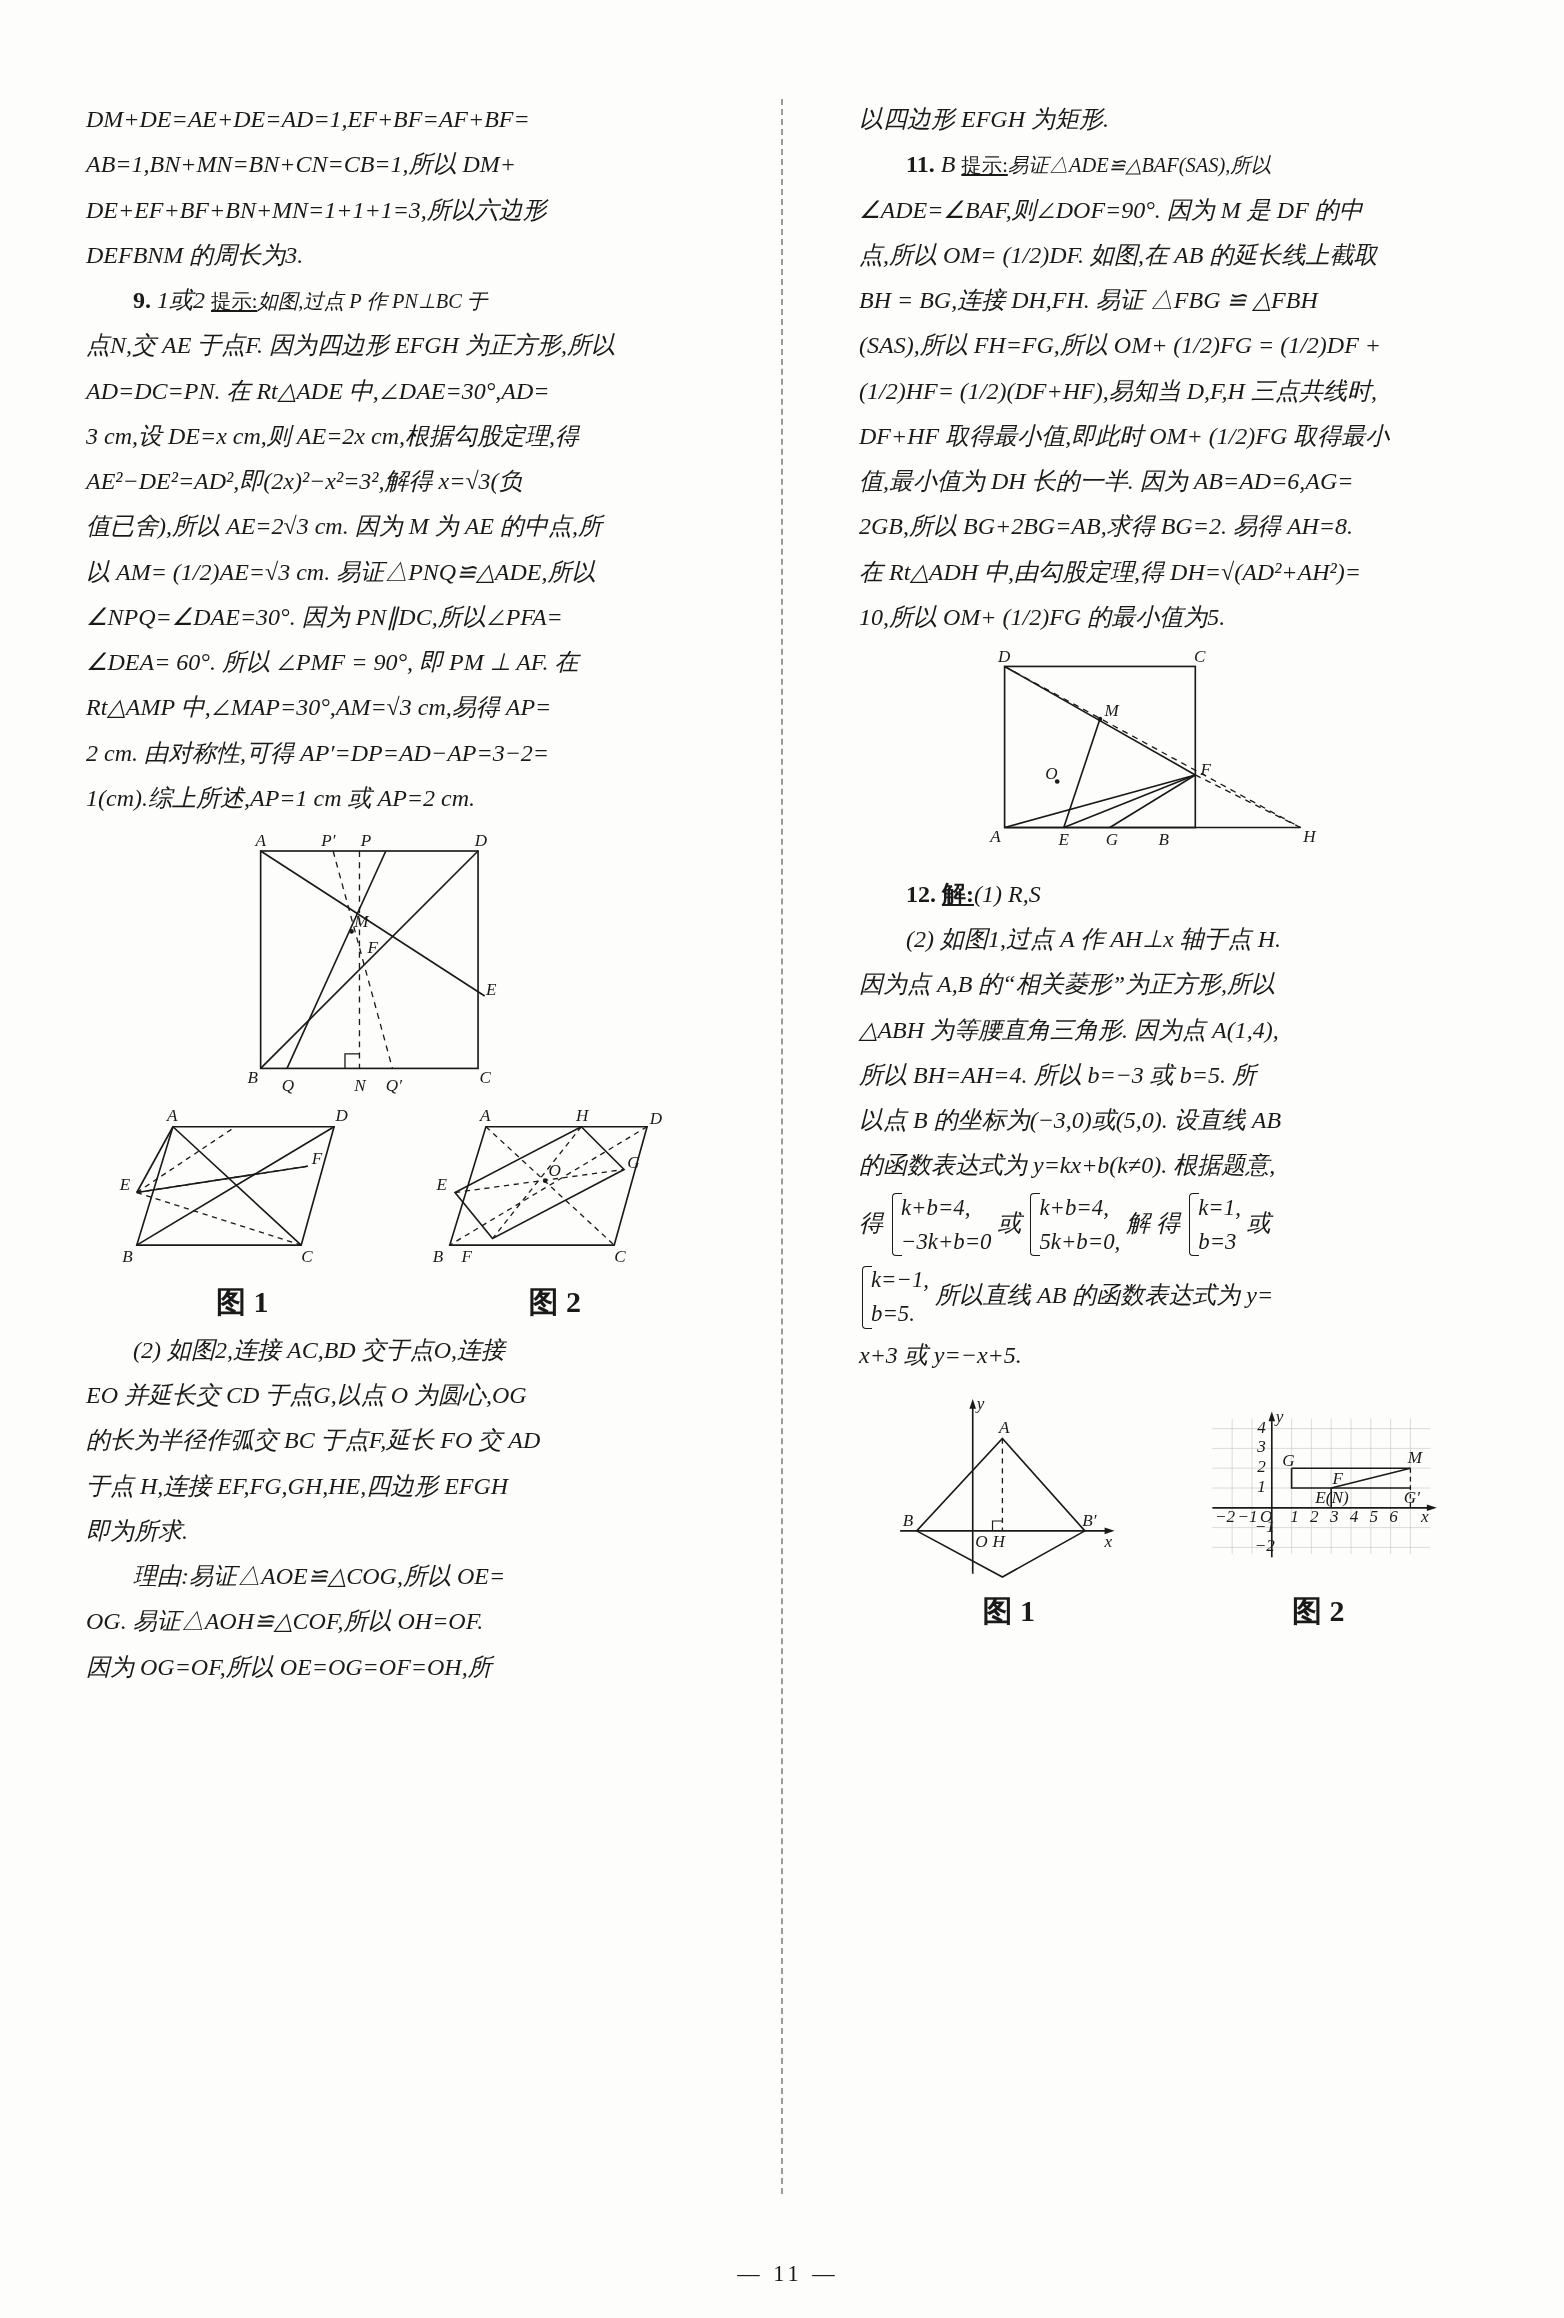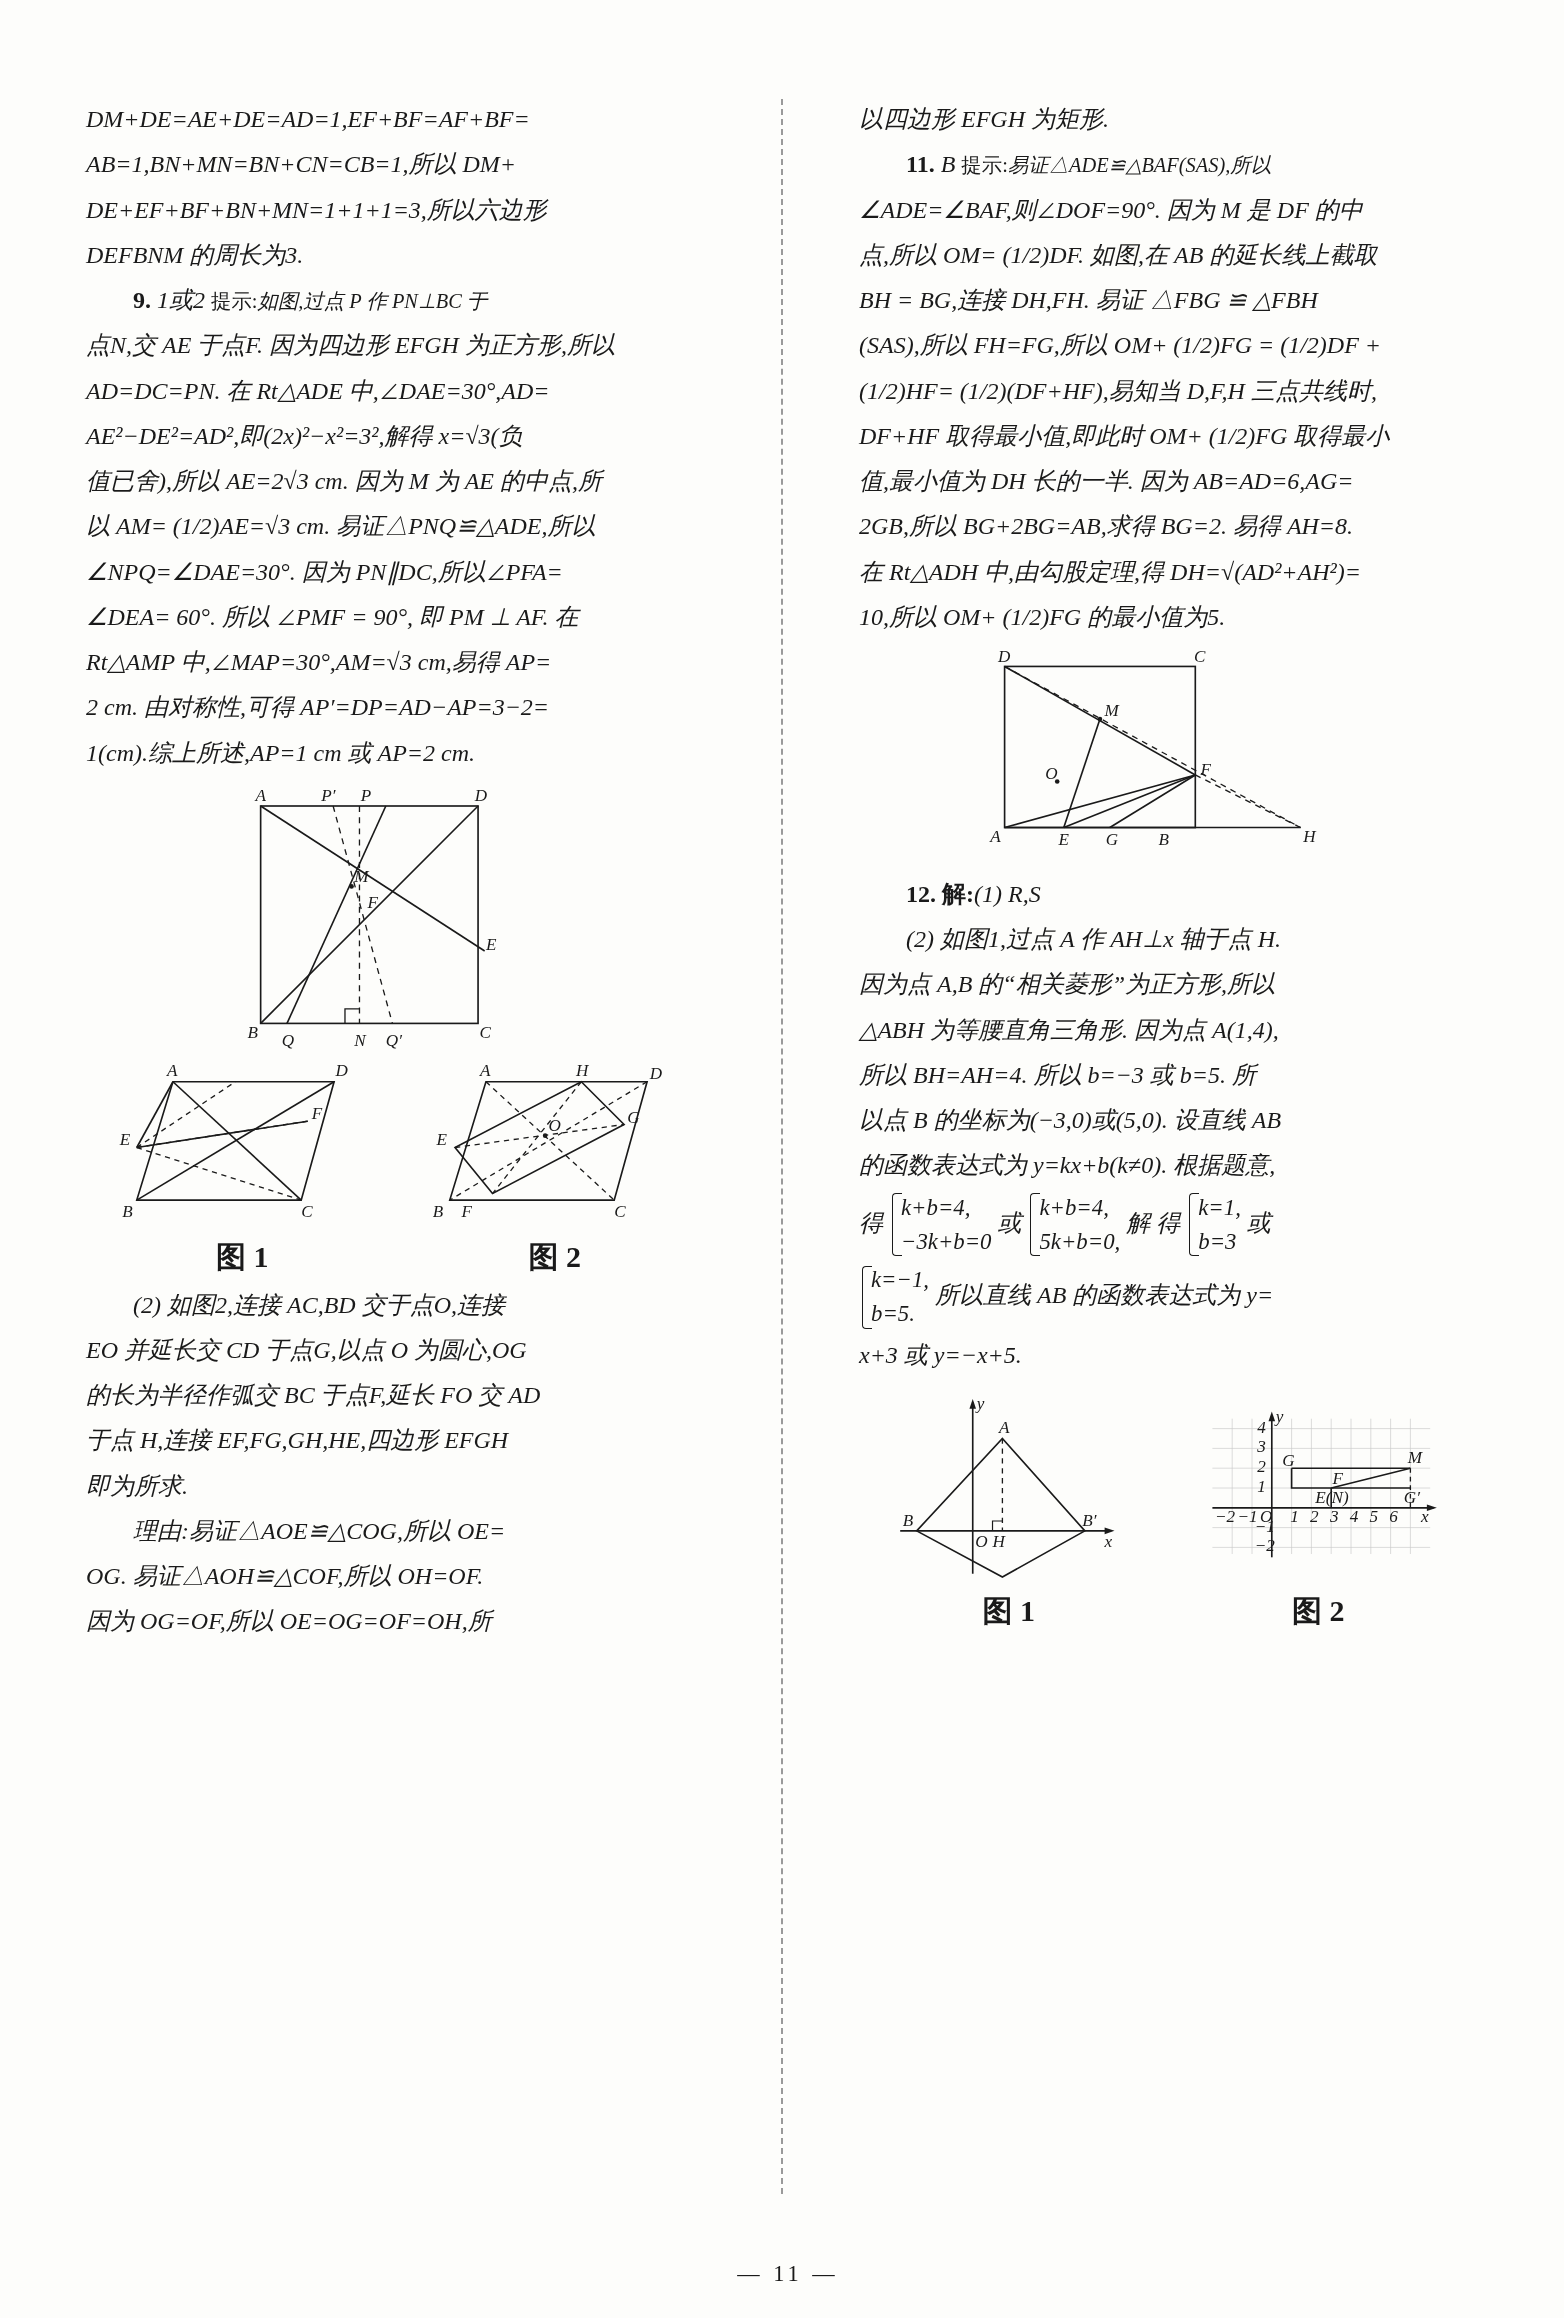--- a/index.html
+++ b/index.html
@@ -34,21 +34,21 @@
   p{
     margin:0 0 4px 0;
     font-size:24px;
     line-height:1.72;
     text-align:justify;
     font-style:italic;
   }
   .indent{text-indent:47px;}
   .num{font-style:normal;font-weight:bold;}
   .hint{font-size:20.4px;font-style:italic;}
-  .cn{font-style:normal;}
+  .cn{font-style:normal;text-decoration:underline;}
   .ital{font-style:italic;}
   .cases{
     display:inline-block;
     vertical-align:middle;
     position:relative;
     padding-left:12px;
     font-size:0.95em;
     line-height:1.5;
   }
   .cases:before{
@@ -94,20 +94,21 @@
       <p>DE+EF+BF+BN+MN=1+1+1=3,所以六边形</p>
       <p>DEFBNM 的周长为3.</p>
 
       <p class="indent">
         <span class="num">9.</span>
         <span class="ital">1或2</span>
         <span class="cn hint">提示:</span><span class="hint">如图,过点 P 作 PN⊥BC 于</span>
       </p>
       <p>点N,交 AE 于点F. 因为四边形 EFGH 为正方形,所以</p>
       <p>AD=DC=PN. 在 Rt△ADE 中,∠DAE=30°,AD=</p>
+      <p>3 cm,设 DE=x cm,则 AE=2x cm,根据勾股定理,得</p>
       <p>AE²−DE²=AD²,即(2x)²−x²=3²,解得 x=√3(负</p>
       <p>值已舍),所以 AE=2√3 cm. 因为 M 为 AE 的中点,所</p>
       <p>以 AM= (1/2)AE=√3 cm. 易证△PNQ≌△ADE,所以</p>
       <p>∠NPQ=∠DAE=30°. 因为 PN∥DC,所以∠PFA=</p>
       <p>∠DEA= 60°. 所以 ∠PMF = 90°, 即 PM ⊥ AF. 在</p>
       <p>Rt△AMP 中,∠MAP=30°,AM=√3 cm,易得 AP=</p>
       <p>2 cm. 由对称性,可得 AP′=DP=AD−AP=3−2=</p>
       <p>1(cm).综上所述,AP=1 cm 或 AP=2 cm.</p>
 
       <div class="fig">

